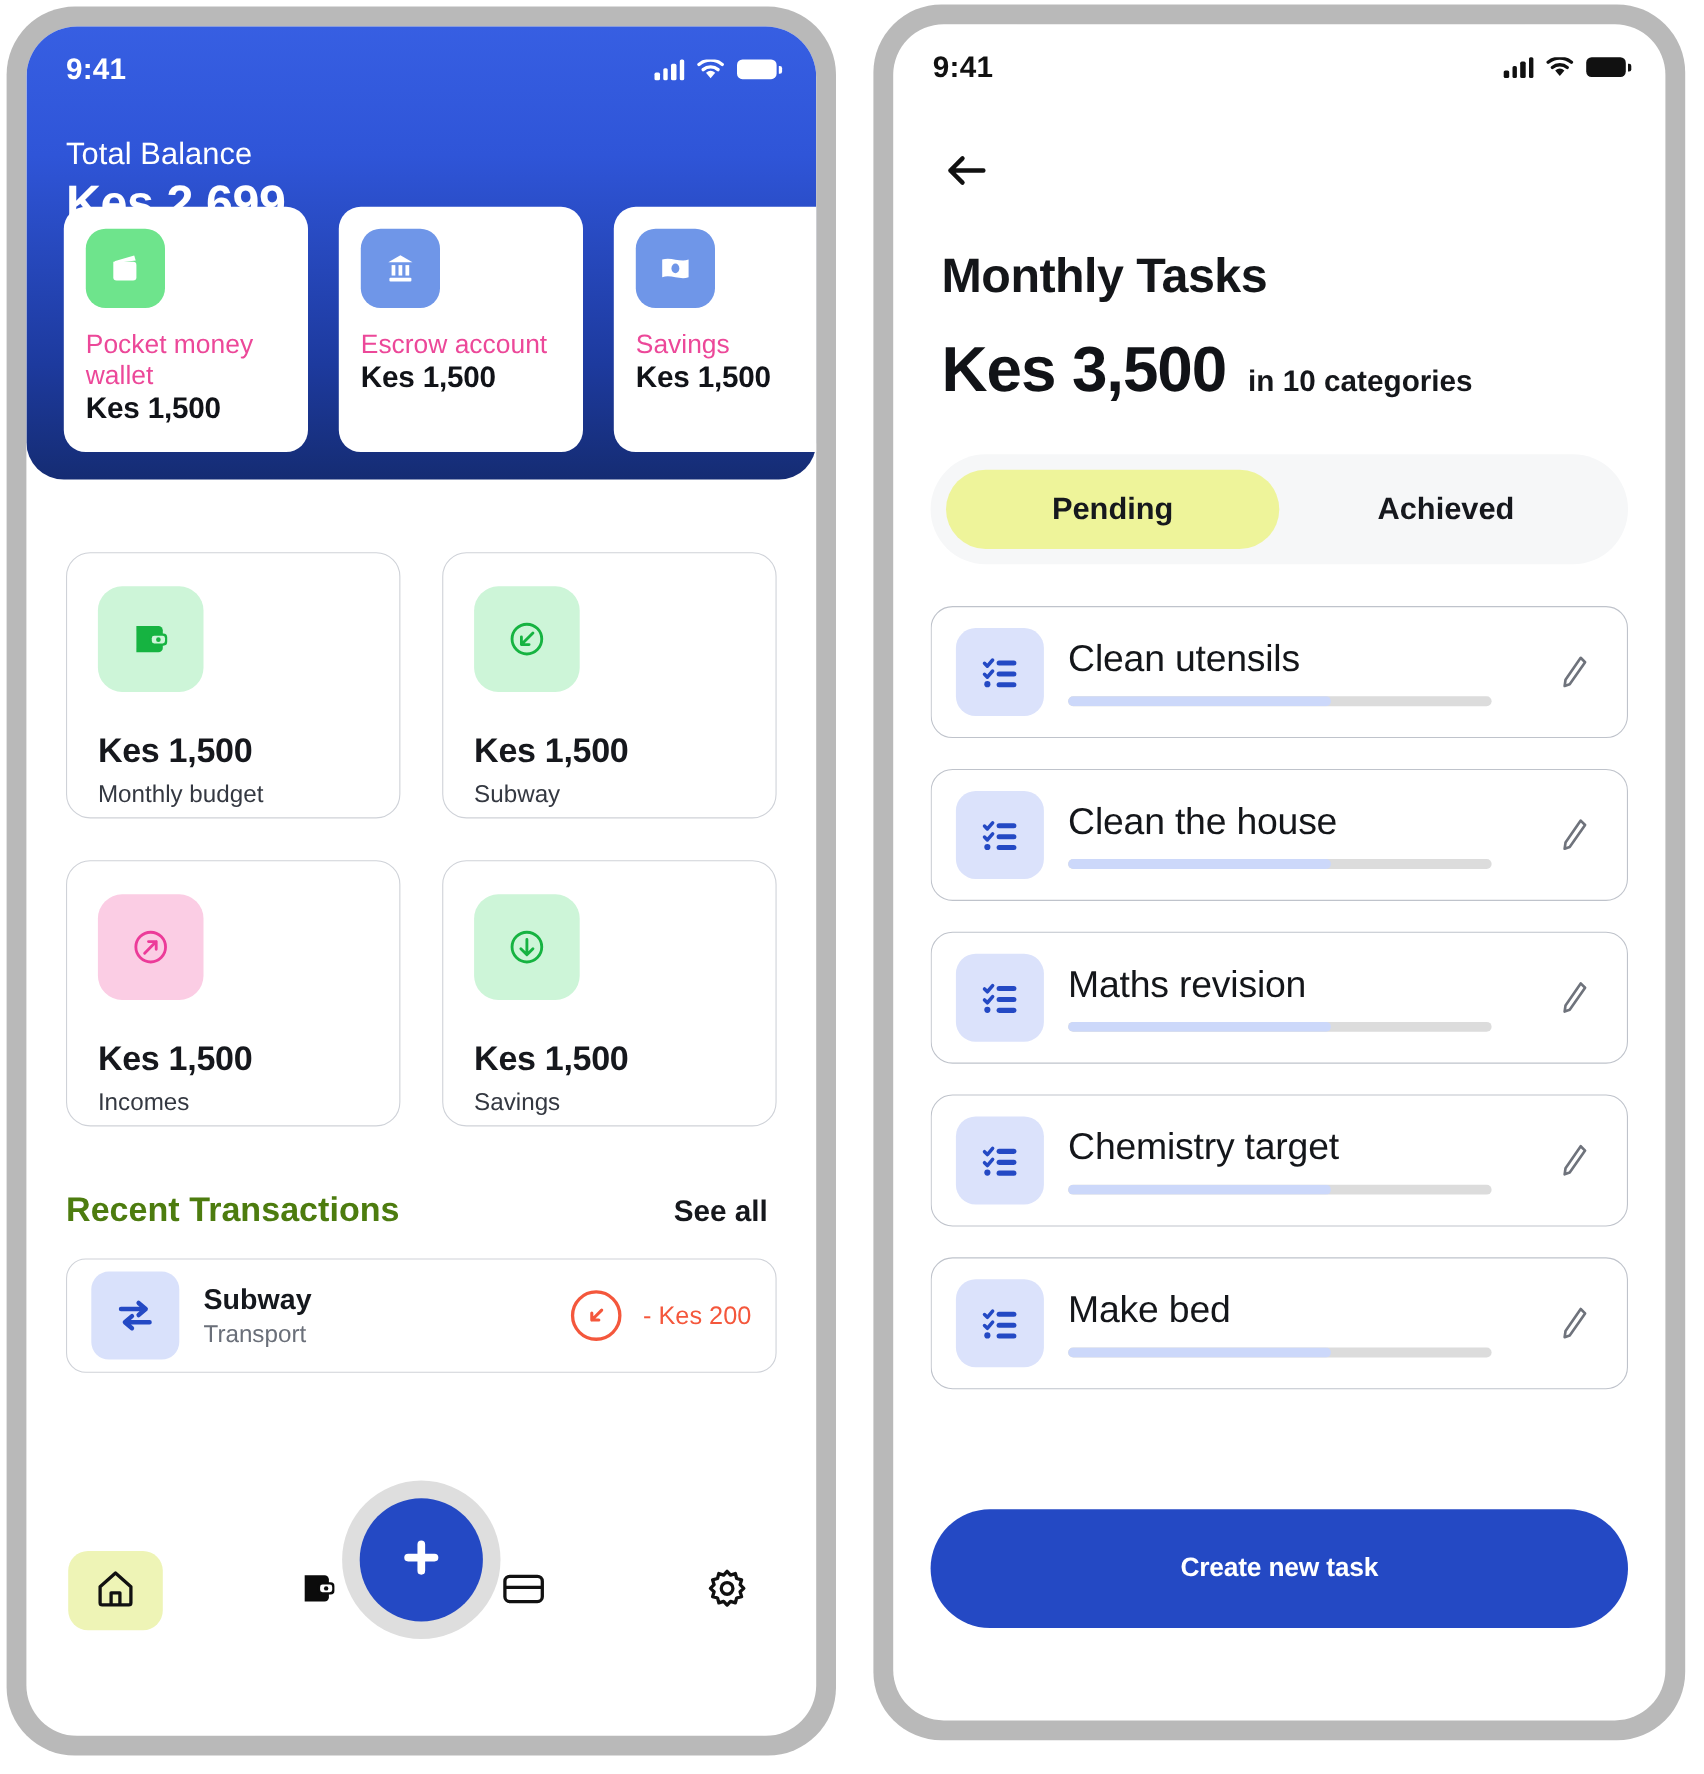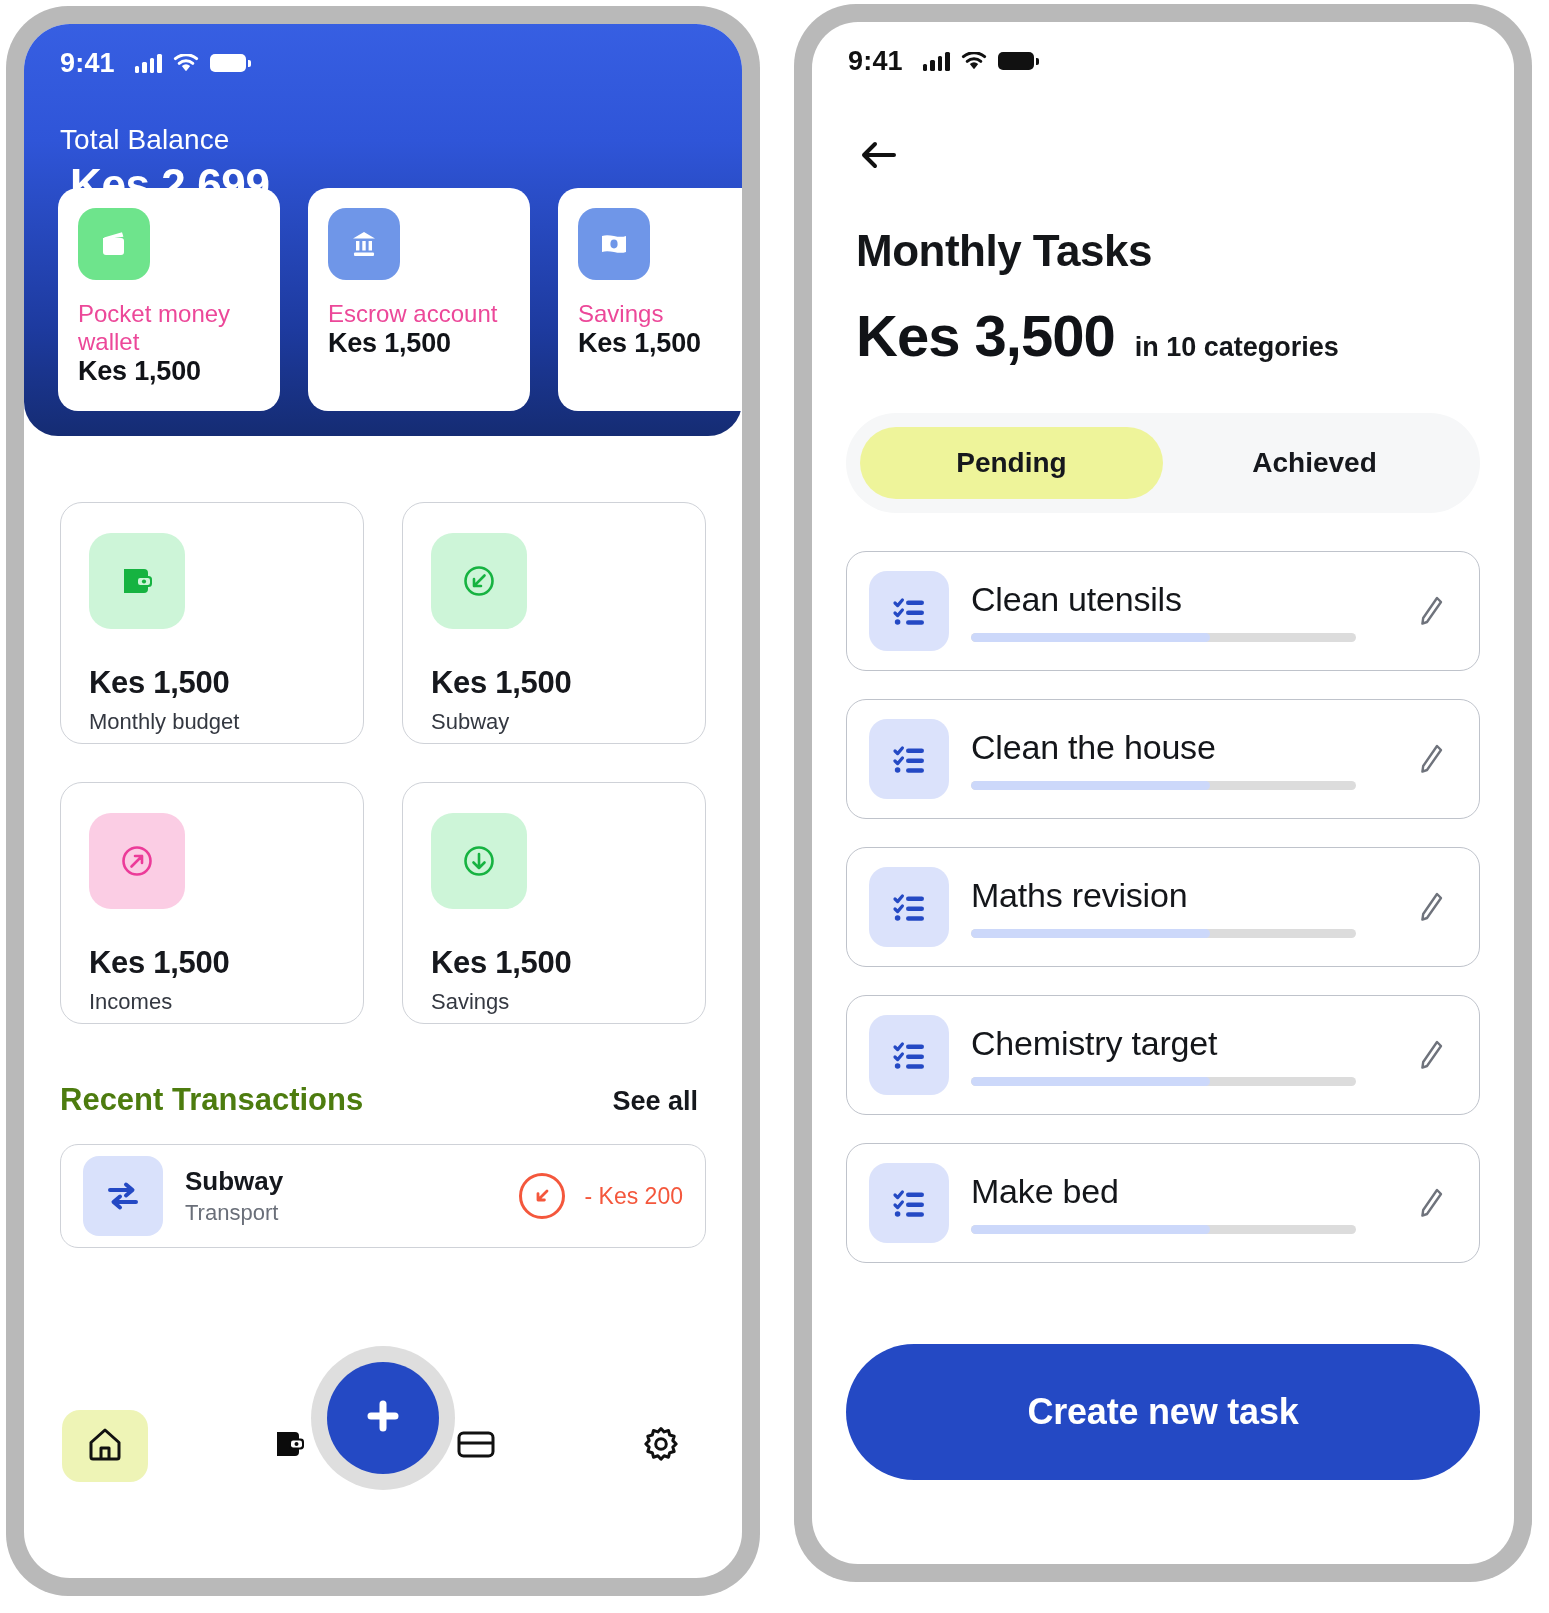--- a/index.html
+++ b/index.html
@@ -33,21 +33,21 @@
     position: relative;
     overflow: hidden;
   }
 
   
   .statusbar {
     position: relative;
     height: 64px;
     display: flex;
     align-items: center;
-    justify-content: flex-start;
+    justify-content: space-between;
     padding: 14px 36px 0 36px;
     gap: 20px;
   }
   .status-time {
     font-size: 27px; font-weight: bold; letter-spacing: 0.2px;
   }
   .status-icons { display: flex; align-items: center; gap: 11px; }
   .bars { display: flex; align-items: flex-end; gap: 3px; height: 19px; }
   .bars i { display:block; width: 4.5px; border-radius: 1.5px; background: currentColor; }
   .bars i:nth-child(1){ height: 7px; }
@@ -68,21 +68,21 @@
     background: linear-gradient(180deg,#3b64e8 0%, #2f55d8 38%, #1d3a9e 78%, #152c73 100%);
     border-radius: 0 0 34px 34px;
     margin-top: -64px;
     padding-top: 64px;
     color: #fff;
     position: relative;
     height: 476px;
   }
   .hero .statusbar { color: #fff; }
   .hero-label { font-size: 28px; margin: 36px 0 0 36px; font-weight: 400; letter-spacing:.1px;}
-  .hero-amount { font-size: 44px; font-weight: bold; margin: 4px 0 0 46px; letter-spacing:-0.4px;}
+  .hero-amount { font-size: 44px; font-weight: bold; margin: 4px 0 0 36px; letter-spacing:-0.4px;}
 
   .wallets {
     position: absolute;
     left: 34px; right: 0; top: 228px;
     display: flex; gap: 28px;
   }
   .wallet {
     background: #fff;
     border-radius: 20px;
     width: 222px;
@@ -228,24 +228,24 @@
     width: 385px; overflow:hidden;
   }
   .task-bar > span { display:block; height:100%; background:#ccd8fa; border-radius:6px; }
   .task-edit { width: 44px; display:flex; align-items:center; justify-content:center; color:#6f737c; }
 
   .cta-wrap {
     position: absolute; left: 0; right: 0; bottom: 84px;
     padding: 0 34px;
   }
   .cta {
-    height: 136px; border-radius: 999px;
+    height: 108px; border-radius: 999px;
     background: #2449c4; color:#fff;
     display:flex; align-items:center; justify-content:center;
-    font-size: 36px; font-weight: bold; letter-spacing:-0.2px;
+    font-size: 24px; font-weight: bold; letter-spacing:-0.2px;
   }
   .list-clip { overflow: hidden; height: 770px; }
 </style>
 </head>
 <body>
 
 <div class="stage">
 
   <div class="phone phone-left">
     <div class="screen">

